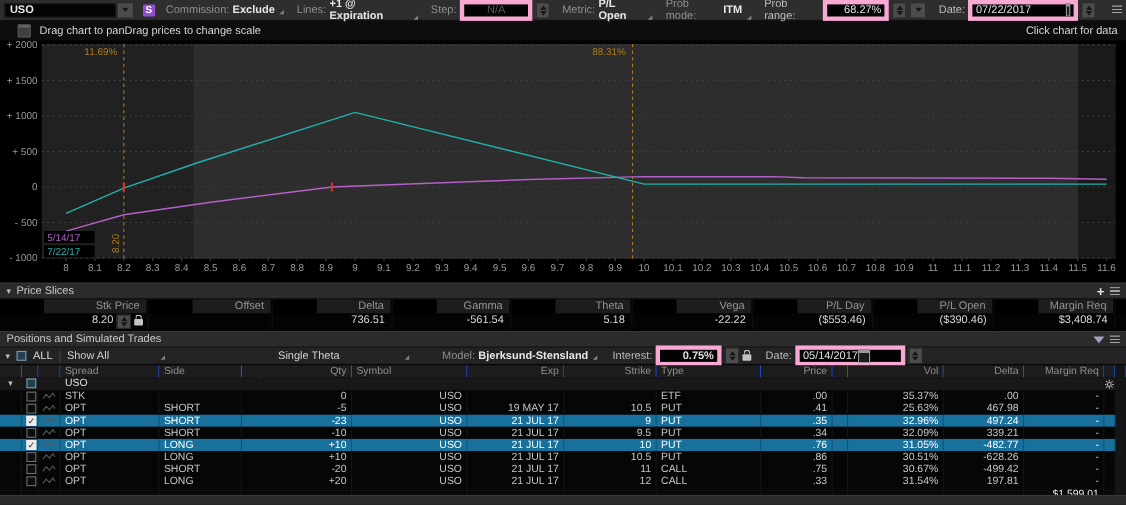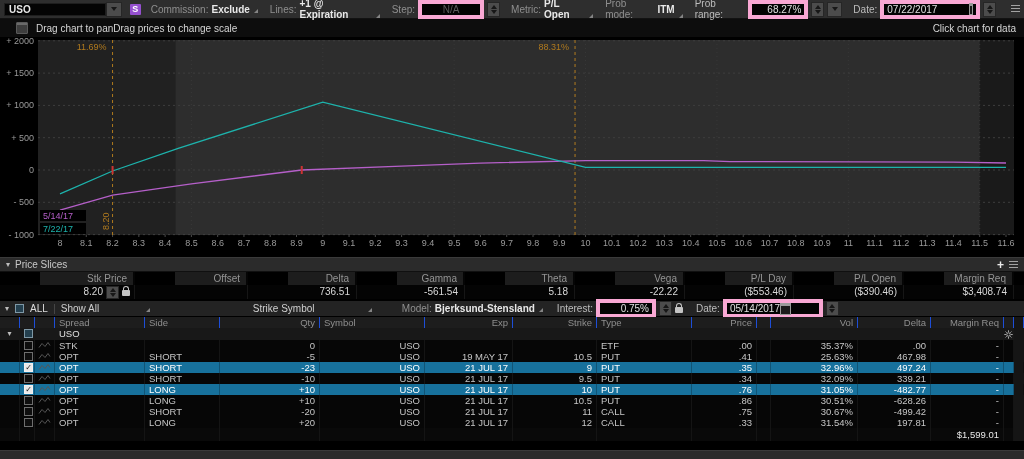--- a/index.html
+++ b/index.html
@@ -286,48 +286,54 @@
       <span class="psv">-561.54</span>
       <span class="psv">5.18</span>
       <span class="psv">-22.22</span>
       <span class="psv">($553.46)</span>
       <span class="psv">($390.46)</span>
       <span class="psv">$3,408.74</span>
       <span class="psv"></span>
     </div>
 
   <div style="height:2px;background:#000;"></div>
+  <div class="sec-head">
+    <span>Positions and Simulated Trades</span>
+    <span class="flex-sp"></span>
+    <span class="tri-dn"></span>
+    <span class="ico-list"></span>
+  </div>
   <div class="pos-tb">
     <span class="tri" style="color:#bdbdbd;font-size:8px;">▾</span>
     <span class="cb part" style="margin:0;"></span>
     <span style="color:#dcdcdc;">ALL</span>
     <span class="vsep"></span>
     <div class="grp" style="width:90px;">
       <span style="color:#d0d0d0;">Show All</span>
       <span class="flex-sp"></span>
         <span class="corner"></span>
     </div>
     <div class="grp" style="width:76px;">
       <span style="color:#d0d0d0;margin-top:32px;">All 2 Series</span>
       <span class="flex-sp"></span>
         <span class="corner"></span>
     </div>
     <div class="grp" style="width:120px;">
-      <span style="color:#d0d0d0;">Strike Symbol</span>
+      <span style="color:#d0d0d0;">Single Theta</span>
       <span class="flex-sp"></span>
         <span class="corner"></span>
     </div>
     <div class="grp" style="margin-left:16px;justify-content:flex-end;">
       <span class="lbl">Model:</span>
       <span class="val">Bjerksund-Stensland</span>
       <span class="corner"></span>
     </div>
     <div class="grp">
       <span class="lbl2">Interest:</span>
-      <span class="ibox r" style="width:46px;">0.75%</span>
+      <span class="ibox r" style="width:46px;font-weight:bold;">0.75%</span>
       <span class="spin">
           <i class="up"></i>
           <i class="dn"></i>
         </span>
       <span class="lock"></span>
     </div>
     <div class="grp">
       <span class="lbl2">Date:</span>
       <span class="ibox" style="width:86px;">
         <span>05/14/2017</span>

